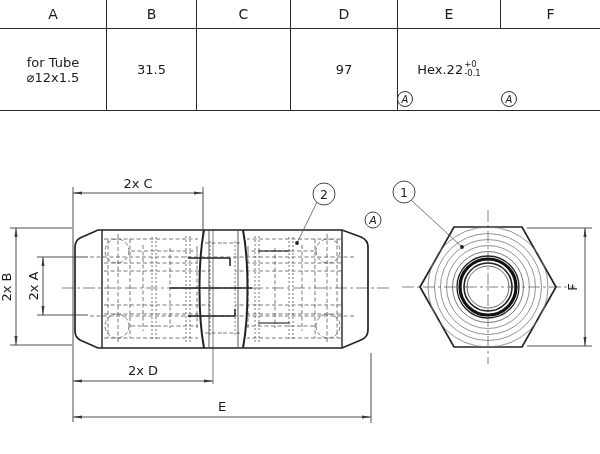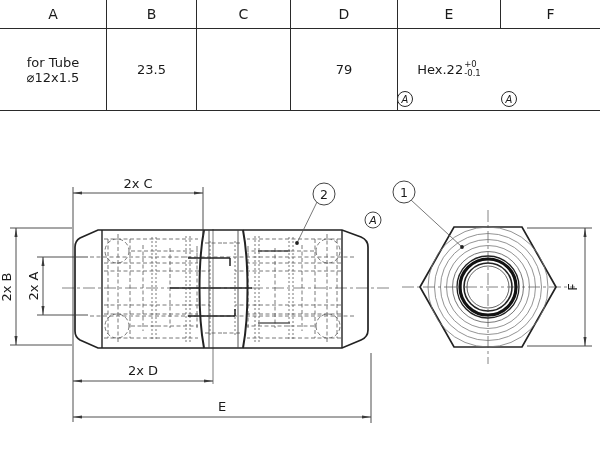--- a/index.html
+++ b/index.html
@@ -31,26 +31,26 @@
 
   <div id="spec-table">
     <div class="cell hdr">A</div>
     <div class="cell hdr bl">B</div>
     <div class="cell hdr bl">C</div>
     <div class="cell hdr bl">D</div>
     <div class="cell hdr bl">E</div>
     <div class="cell hdr bl">F</div>
 
     <div class="cell">for Tube ⌀12x1.5</div>
-    <div class="cell bl">23.5</div>
+    <div class="cell bl">31.5</div>
     <div class="cell bl">
       <div>
       </div>
     </div>
-    <div class="cell bl">79</div>
+    <div class="cell bl">97</div>
     <div class="cell bl">
       <span>Hex.22</span>
         <span class="tolwrap">
           <span>+0</span>
           <span>-0.1</span>
         </span>
     </div>
   </div>
   <div class="badge" style="left:397px;top:91px;">A</div>
   <div class="badge" style="left:501px;top:91px;">A</div>

